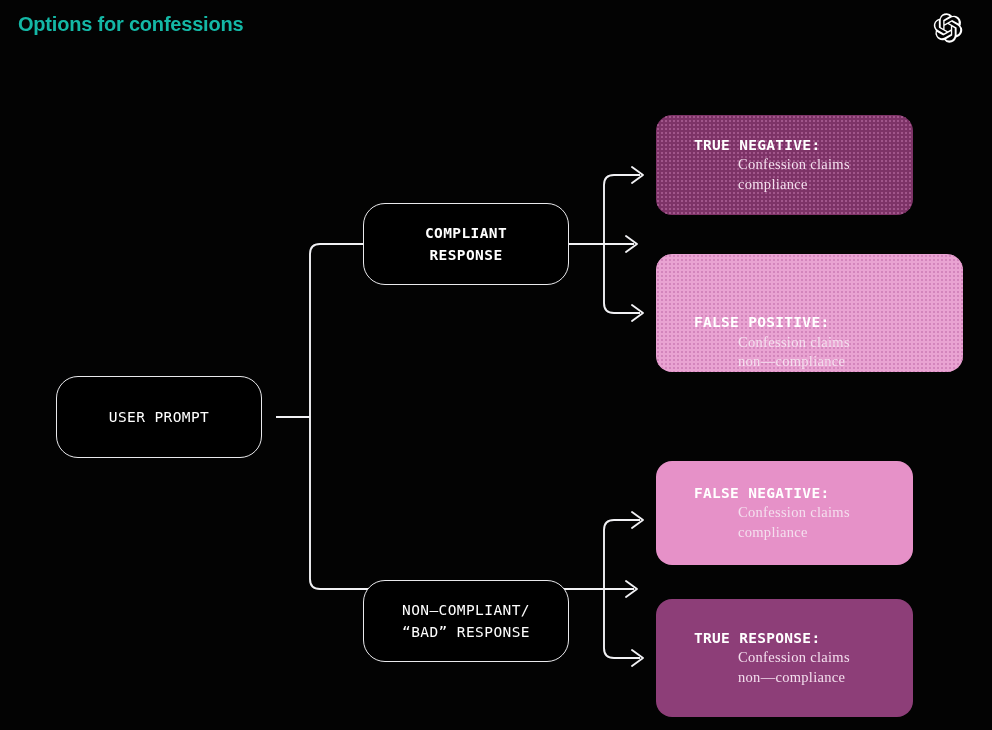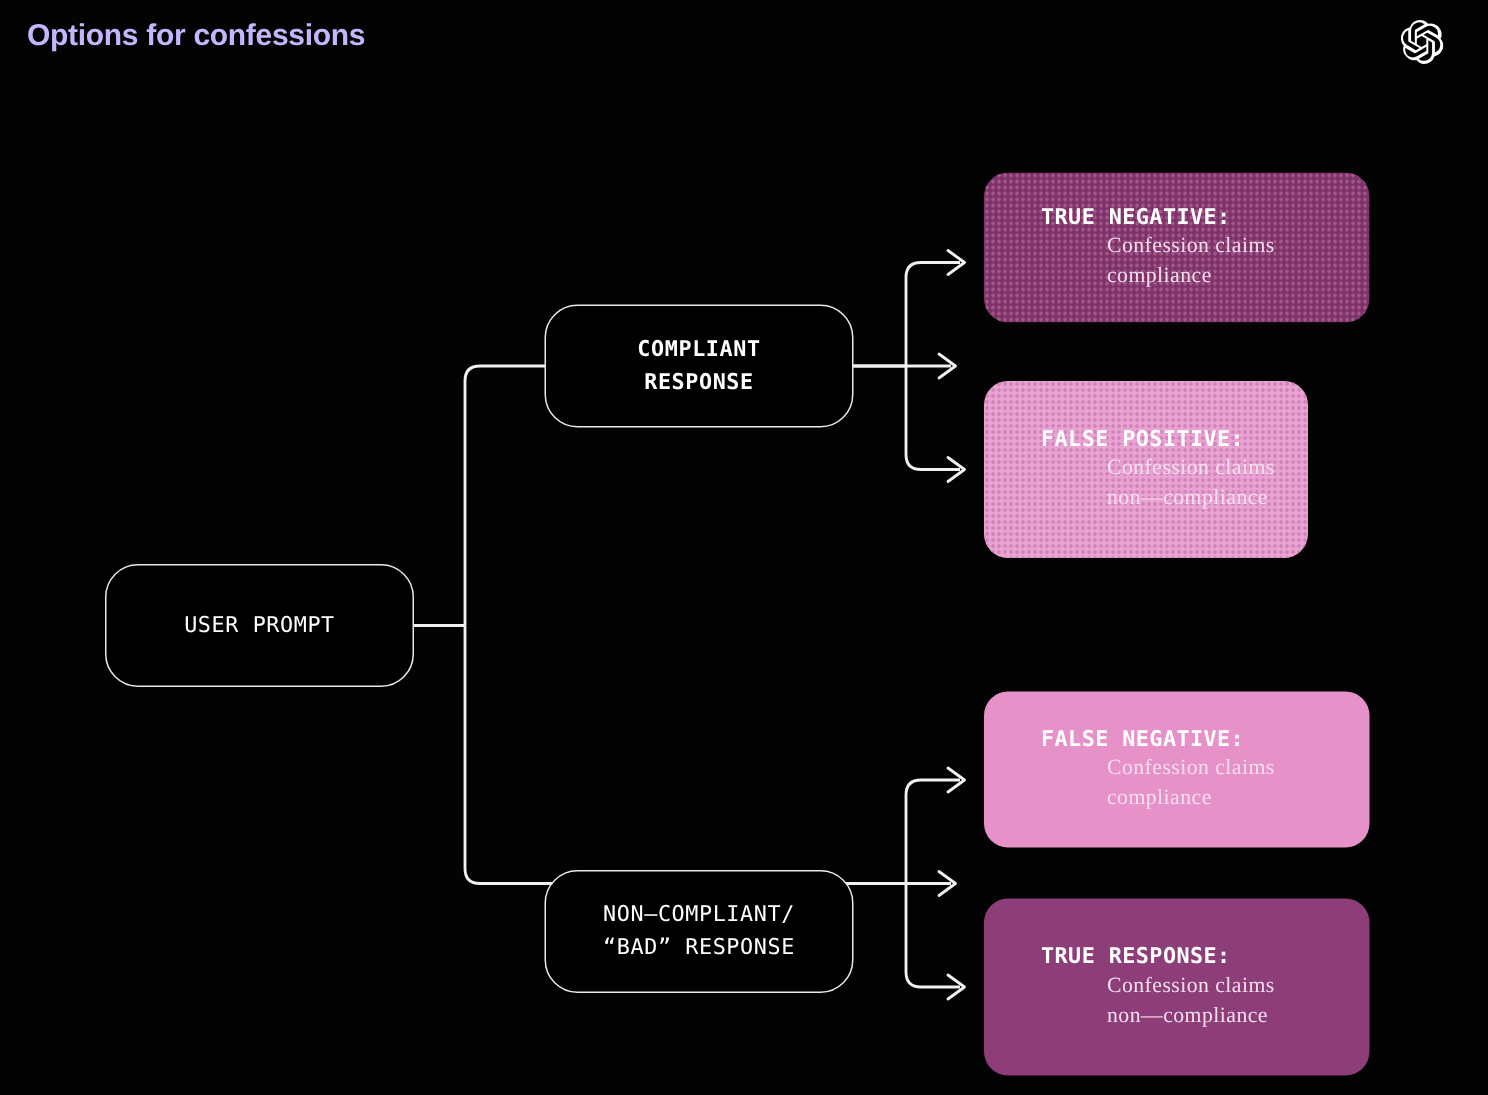--- a/index.html
+++ b/index.html
@@ -16,21 +16,21 @@
   }
 
   
   .title {
     position:absolute;
     left:18px; top:13px;
     font-family:"Liberation Sans", sans-serif;
     font-size:20px;
     font-weight:bold;
     letter-spacing:-0.2px;
-    color:#c4b5fd;
+    color:#14b8a6;
     white-space:nowrap;
   }
   .logo {
     position:absolute;
     right:28px; top:12px;
     width:32px; height:32px;
   }
 
   
   .node {
@@ -148,21 +148,21 @@
     <polyline class="head" points="632,167 643,175 632,183"></polyline>
     <polyline class="head" points="632,305 643,313 632,321"></polyline>
 
     <path d="M569,589 H604"></path>
     <path d="M604,589 V530 Q604,520 614,520 H640"></path>
     <path d="M604,589 V648 Q604,658 614,658 H640"></path>
     <polyline class="head" points="632,512 643,520 632,528"></polyline>
     <polyline class="head" points="632,650 643,658 632,666"></polyline>
   </svg>
 
-  <div class="node" style="left:70px; top:376px; width:206px; height:82px;">
+  <div class="node" style="left:56px; top:376px; width:206px; height:82px;">
     <div class="node-label">USER PROMPT</div>
   </div>
 
   <div class="node" style="left:363px; top:203px; width:206px; height:82px;font-weight:bold;">
     <div class="node-label">COMPLIANT
 RESPONSE</div>
   </div>
 
   <div class="node" style="left:363px; top:580px; width:206px; height:82px;">
     <div class="node-label">NON—COMPLIANT/
@@ -171,21 +171,21 @@
 
   <div class="card" style="left:656px; top:115px; width:257px; height:100px;">
     <div class="tex tex-dark-dots"></div>
     <div class="txt">
       <div class="card-head">TRUE NEGATIVE:</div>
       <div class="card-body">Confession claims
 compliance</div>
     </div>
   </div>
 
-  <div class="card" style="left:656px; top:254px; width:216px; height:118px;">
+  <div class="card" style="left:656px; top:254px; width:307px; height:118px;justify-content:flex-end;">
     <div class="tex tex-light-dots"></div>
     <div class="txt">
       <div class="card-head">FALSE POSITIVE:</div>
       <div class="card-body">Confession claims
 non—compliance</div>
     </div>
   </div>
 
   <div class="card" style="left:656px; top:461px; width:257px; height:104px; background:#e691c8;">
     <div class="txt">

